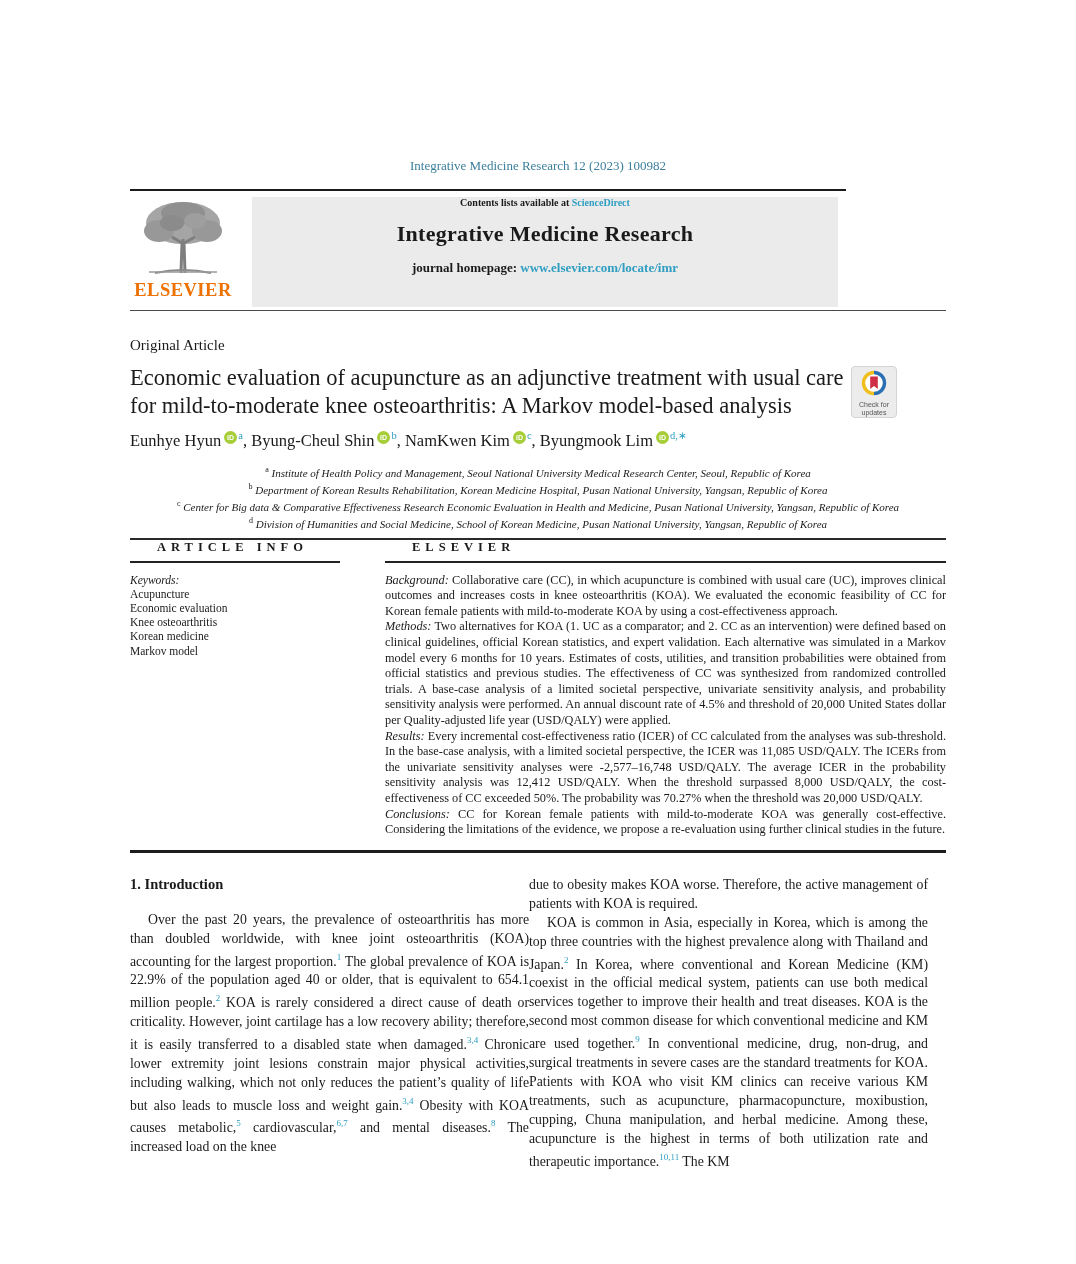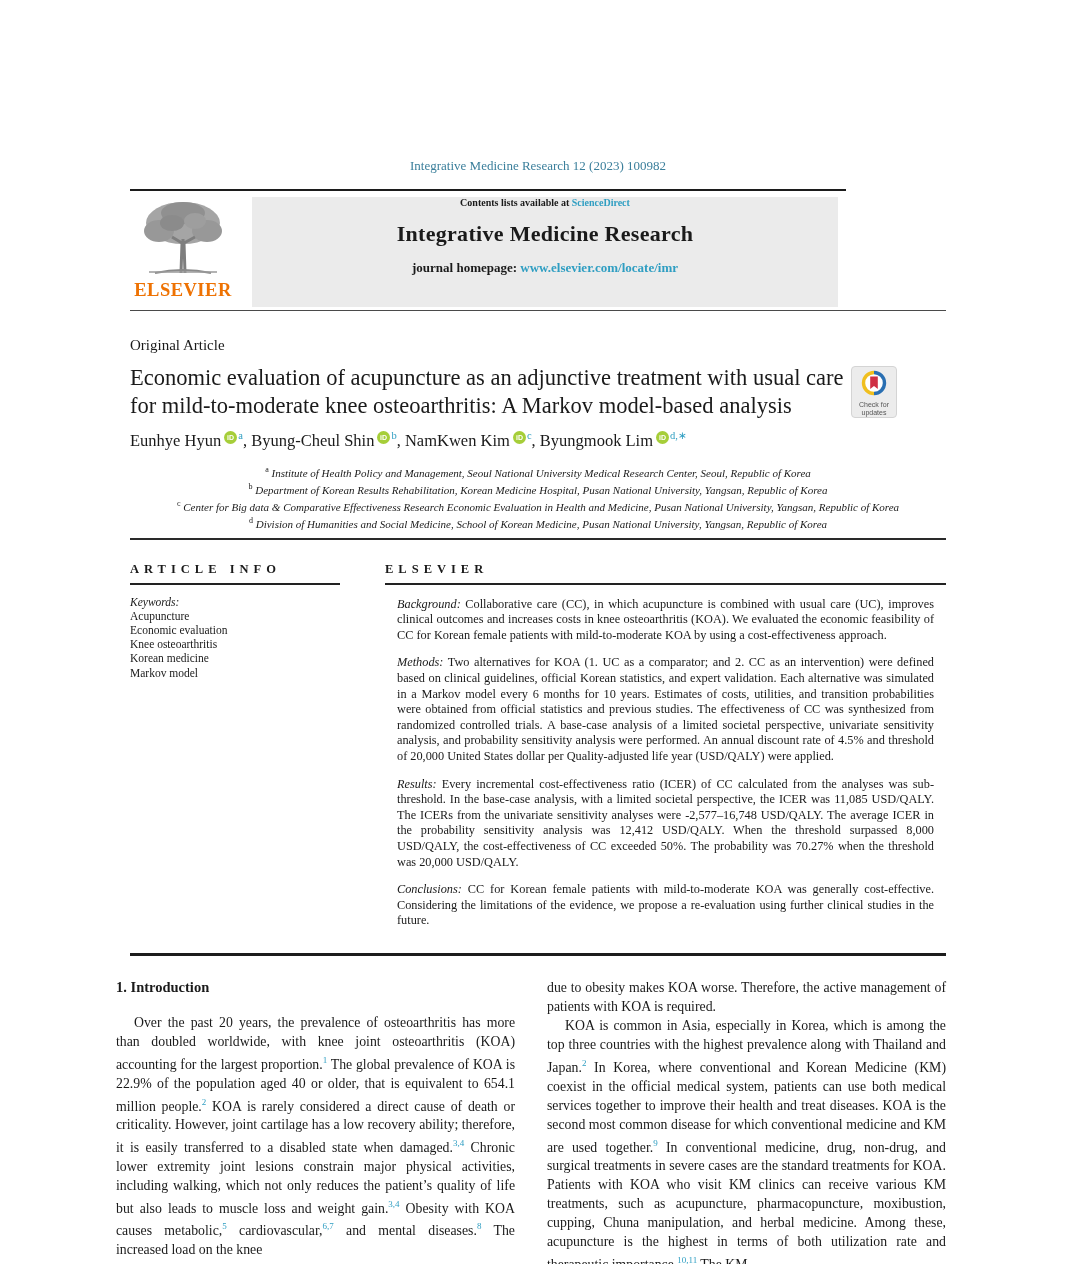--- a/index.html
+++ b/index.html
@@ -33,29 +33,29 @@
 
   .authors{margin-top:9px;font-size:16.5px;}
   .authors sup{font-size:10.5px;color:#2f9ec2;}
   .orcid{vertical-align:2px;margin:0 1px 0 3px;cursor:pointer;}
   .affiliations{margin-top:12px;font-size:11px;line-height:14.5px;font-style:italic;text-align:center;}
   .affiliations sup{font-style:normal;font-size:8px;}
 
   .info-abstract{display:flex;}
   .col-info{width:212px;margin-right:43px;flex:none;}
   .col-abs{flex:1;}
-  .sec-head{padding-top:22px;font-size:12.5px;font-weight:bold;letter-spacing:5px;}
+  .sec-head{font-size:12.5px;font-weight:bold;letter-spacing:5px;margin-left:27px;}
   .head-rule{margin-top:6px;height:1.5px;background:#222;}
   .keywords{margin-top:10px;font-size:11.5px;line-height:14.2px;}
   .kw-label{font-style:italic;}
   .abstract{margin-top:10px;font-size:12.3px;line-height:15.6px;text-align:justify;}
-  .abstract p{margin:12px;}
+  .abstract p{margin:0;}
   .abstract .lbl{font-style:italic;}
 
-  .body-cols{display:flex;gap:32px;margin-top:22px;justify-content:flex-end;}
+  .body-cols{display:flex;gap:0;margin-top:22px;}
   .bcol{width:399px;flex:none;font-size:13.8px;line-height:19px;text-align:justify;}
   .bcol h2{font-size:14.5px;margin:0;font-weight:bold;text-align:left;}
   .bcol p{margin:0;}
   .bcol p.first{margin-top:16px;}
   .bcol p.indent{text-indent:18px;}
   sup.ref{font-size:9px;color:#2f9ec2;cursor:pointer;}
 </style>
 </head>
 <body>
 

